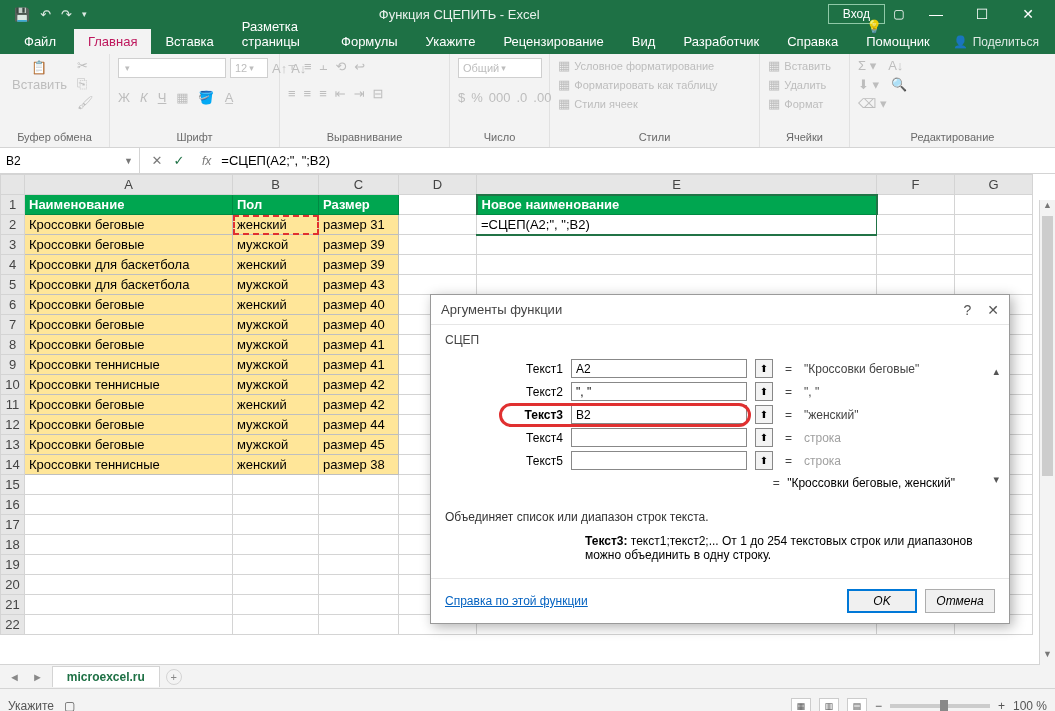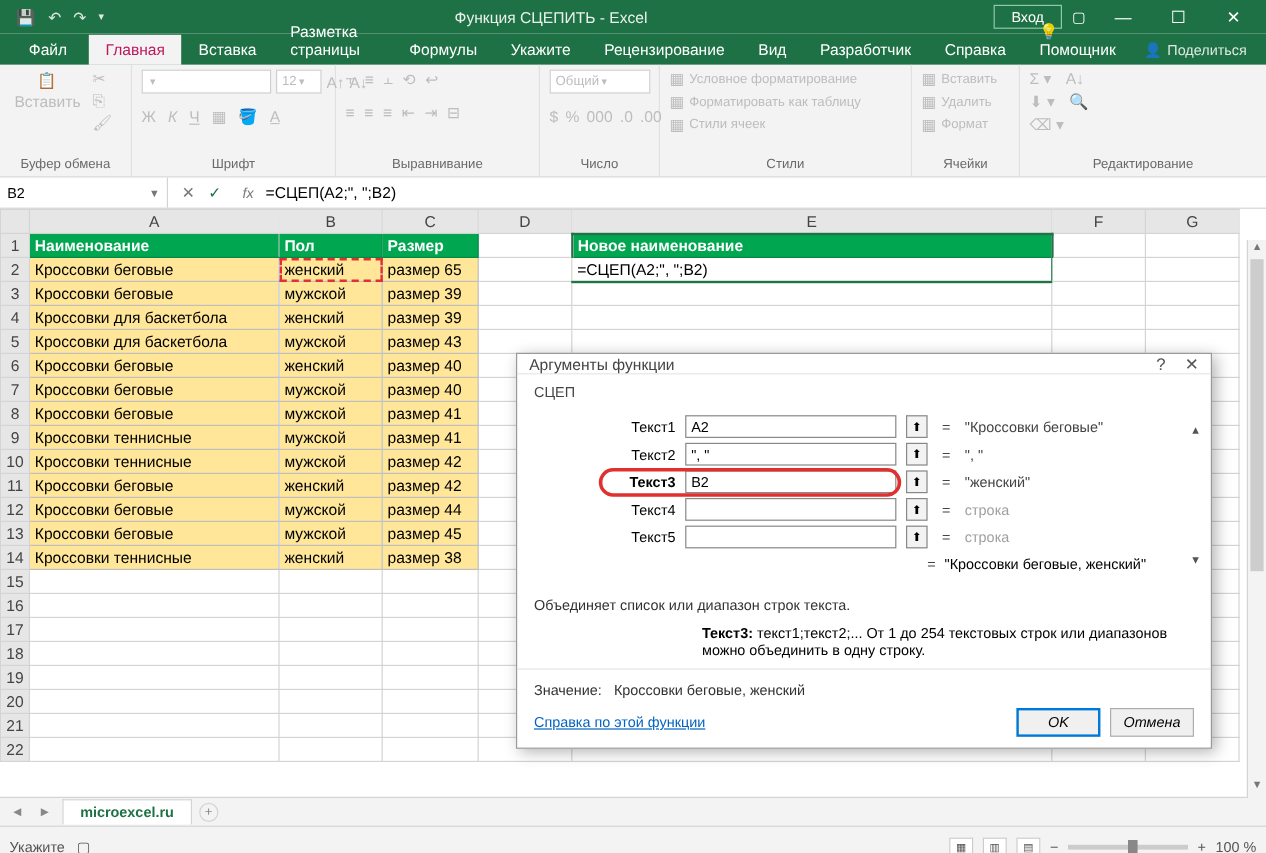--- a/index.html
+++ b/index.html
@@ -306,21 +306,21 @@
           <td class="greenhdr centercell">Размер</td>
           <td></td>
           <td class="greenhdr sel-border">Новое наименование</td>
           <td></td>
           <td></td>
         </tr>
         <tr>
           <th class="rowhdr">2</th>
           <td class="yellowcell">Кроссовки беговые</td>
           <td class="yellowcell centercell marching">женский</td>
-          <td class="yellowcell centercell">размер 65</td>
+          <td class="yellowcell centercell">размер 31</td>
           <td></td>
           <td class="formula-cell">=СЦЕП(A2;", ";B2)</td>
           <td></td>
           <td></td>
         </tr>
         <tr>
           <th class="rowhdr">3</th>
           <td class="yellowcell">Кроссовки беговые</td>
           <td class="yellowcell centercell">мужской</td>
           <td class="yellowcell centercell">размер 39</td>
@@ -582,24 +582,20 @@
     <div style="text-align:right; margin:4px 40px 0 0;">
       <span class="arg-eq">=</span>
       <span>"Кроссовки беговые, женский"</span>
     </div>
     <div class="desc">Объединяет список или диапазон строк текста.</div>
     <div class="desc-arg">
       <b>Текст3:</b>&nbsp;<span>текст1;текст2;... От 1 до 254 текстовых строк или диапазонов можно объединить в одну строку.</span>
     </div>
   </div>
   <div class="dfooter" style="flex-direction:column; align-items:stretch; gap:8px;">
-    <div class="value-row">
-      <span>Значение:</span>&nbsp;&nbsp;
-      <span>Кроссовки беговые, женский</span>
-    </div>
     <div style="display:flex; align-items:center;">
       <span class="link" style="text-decoration:underline;">Справка по этой функции</span>
       <div class="buttons">
         <button class="btn primary">OK</button>
         <button class="btn">Отмена</button>
       </div>
     </div>
   </div>
 </div>
 

